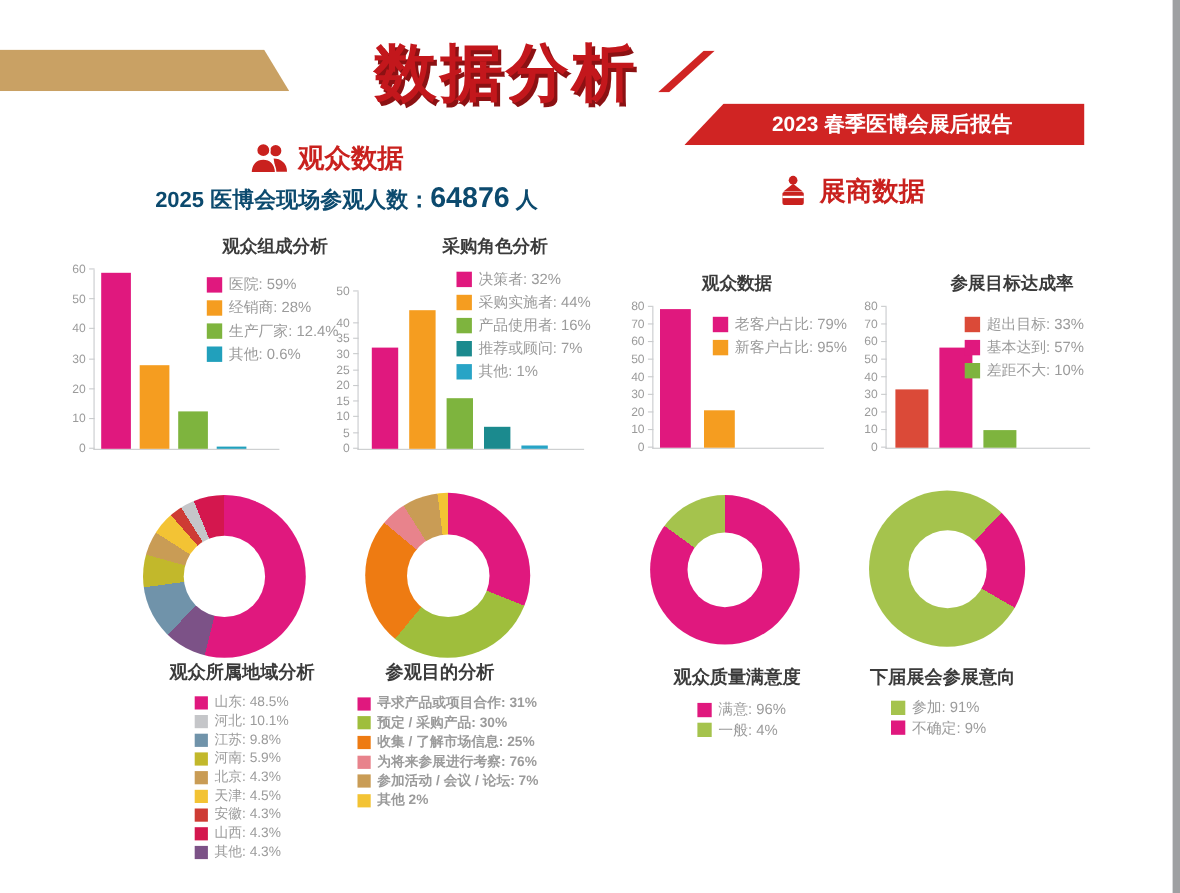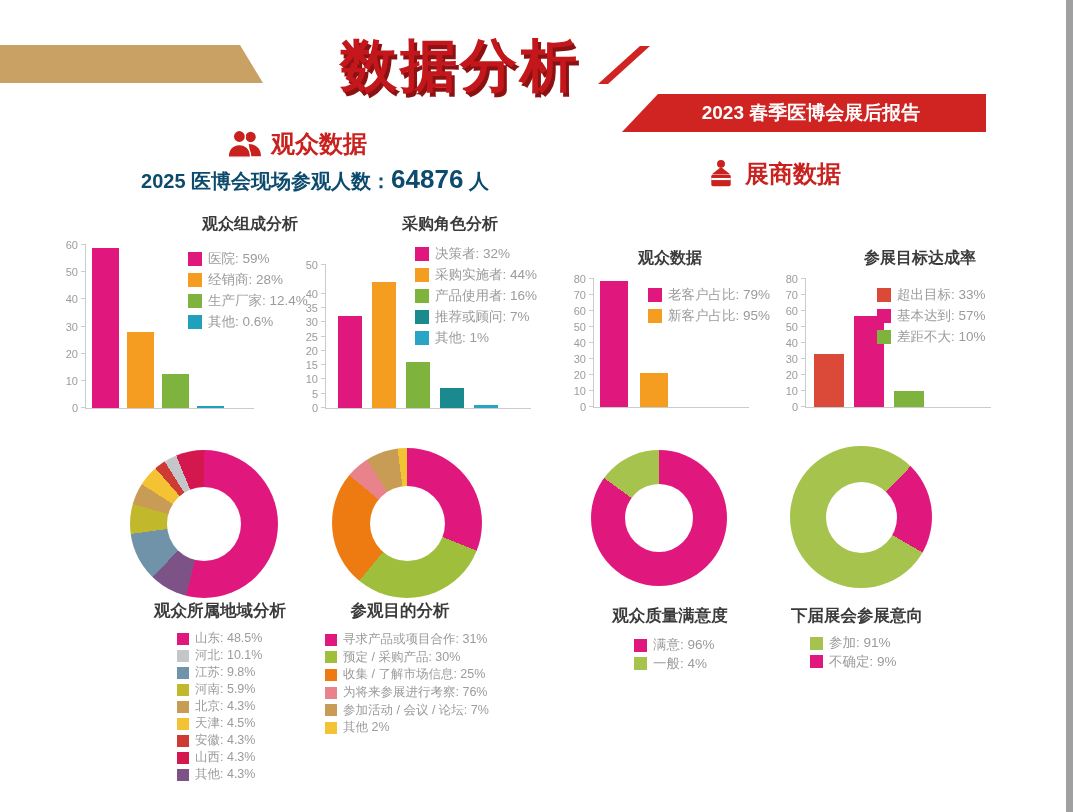--- a/index.html
+++ b/index.html
@@ -71,21 +71,21 @@
   .donut .lg-item{height:17px;} .donut .sw{width:12px;height:12px;}
   .donut .lg-txt{font-size:12.5px;}
   #d0{left:120px;top:448px;width:200px;height:360px;}
   #d0 .wheel{left:10px;top:2px;width:148px;height:148px;}
   #d0 .d-title{left:0;top:152px;width:200px;}
   #d0 .legend{left:57px;top:182px;}
   #d1{left:330px;top:446px;width:200px;height:300px;}
   #d1 .wheel{left:2px;top:2px;width:150px;height:150px;}
   #d1 .d-title{left:-20px;top:154px;width:180px;}
   #d1 .legend{left:-5px;top:185px;}
-  #d1 .lg-item{height:17.6px;}
+  #d1 .lg-item{height:17.6px;font-weight:bold;}
   #d2{left:590px;top:448px;width:160px;height:240px;}
   #d2 .wheel{left:1px;top:2px;width:136px;height:136px;}
   #d2 .d-title{left:-15px;top:157px;width:190px;}
   #d2 .legend{left:44px;top:188px;}
   #d2 .lg-item{height:18.5px;} #d2 .sw,#d3 .sw{width:13px;height:13px;}
   #d2 .lg-txt,#d3 .lg-txt{font-size:13.5px;}
   #d3{left:787px;top:444px;width:160px;height:240px;}
   #d3 .wheel{left:3px;top:2px;width:142px;height:142px;}
   #d3 .d-title{left:-20px;top:161px;width:180px;}
   #d3 .legend{left:23px;top:190px;}

